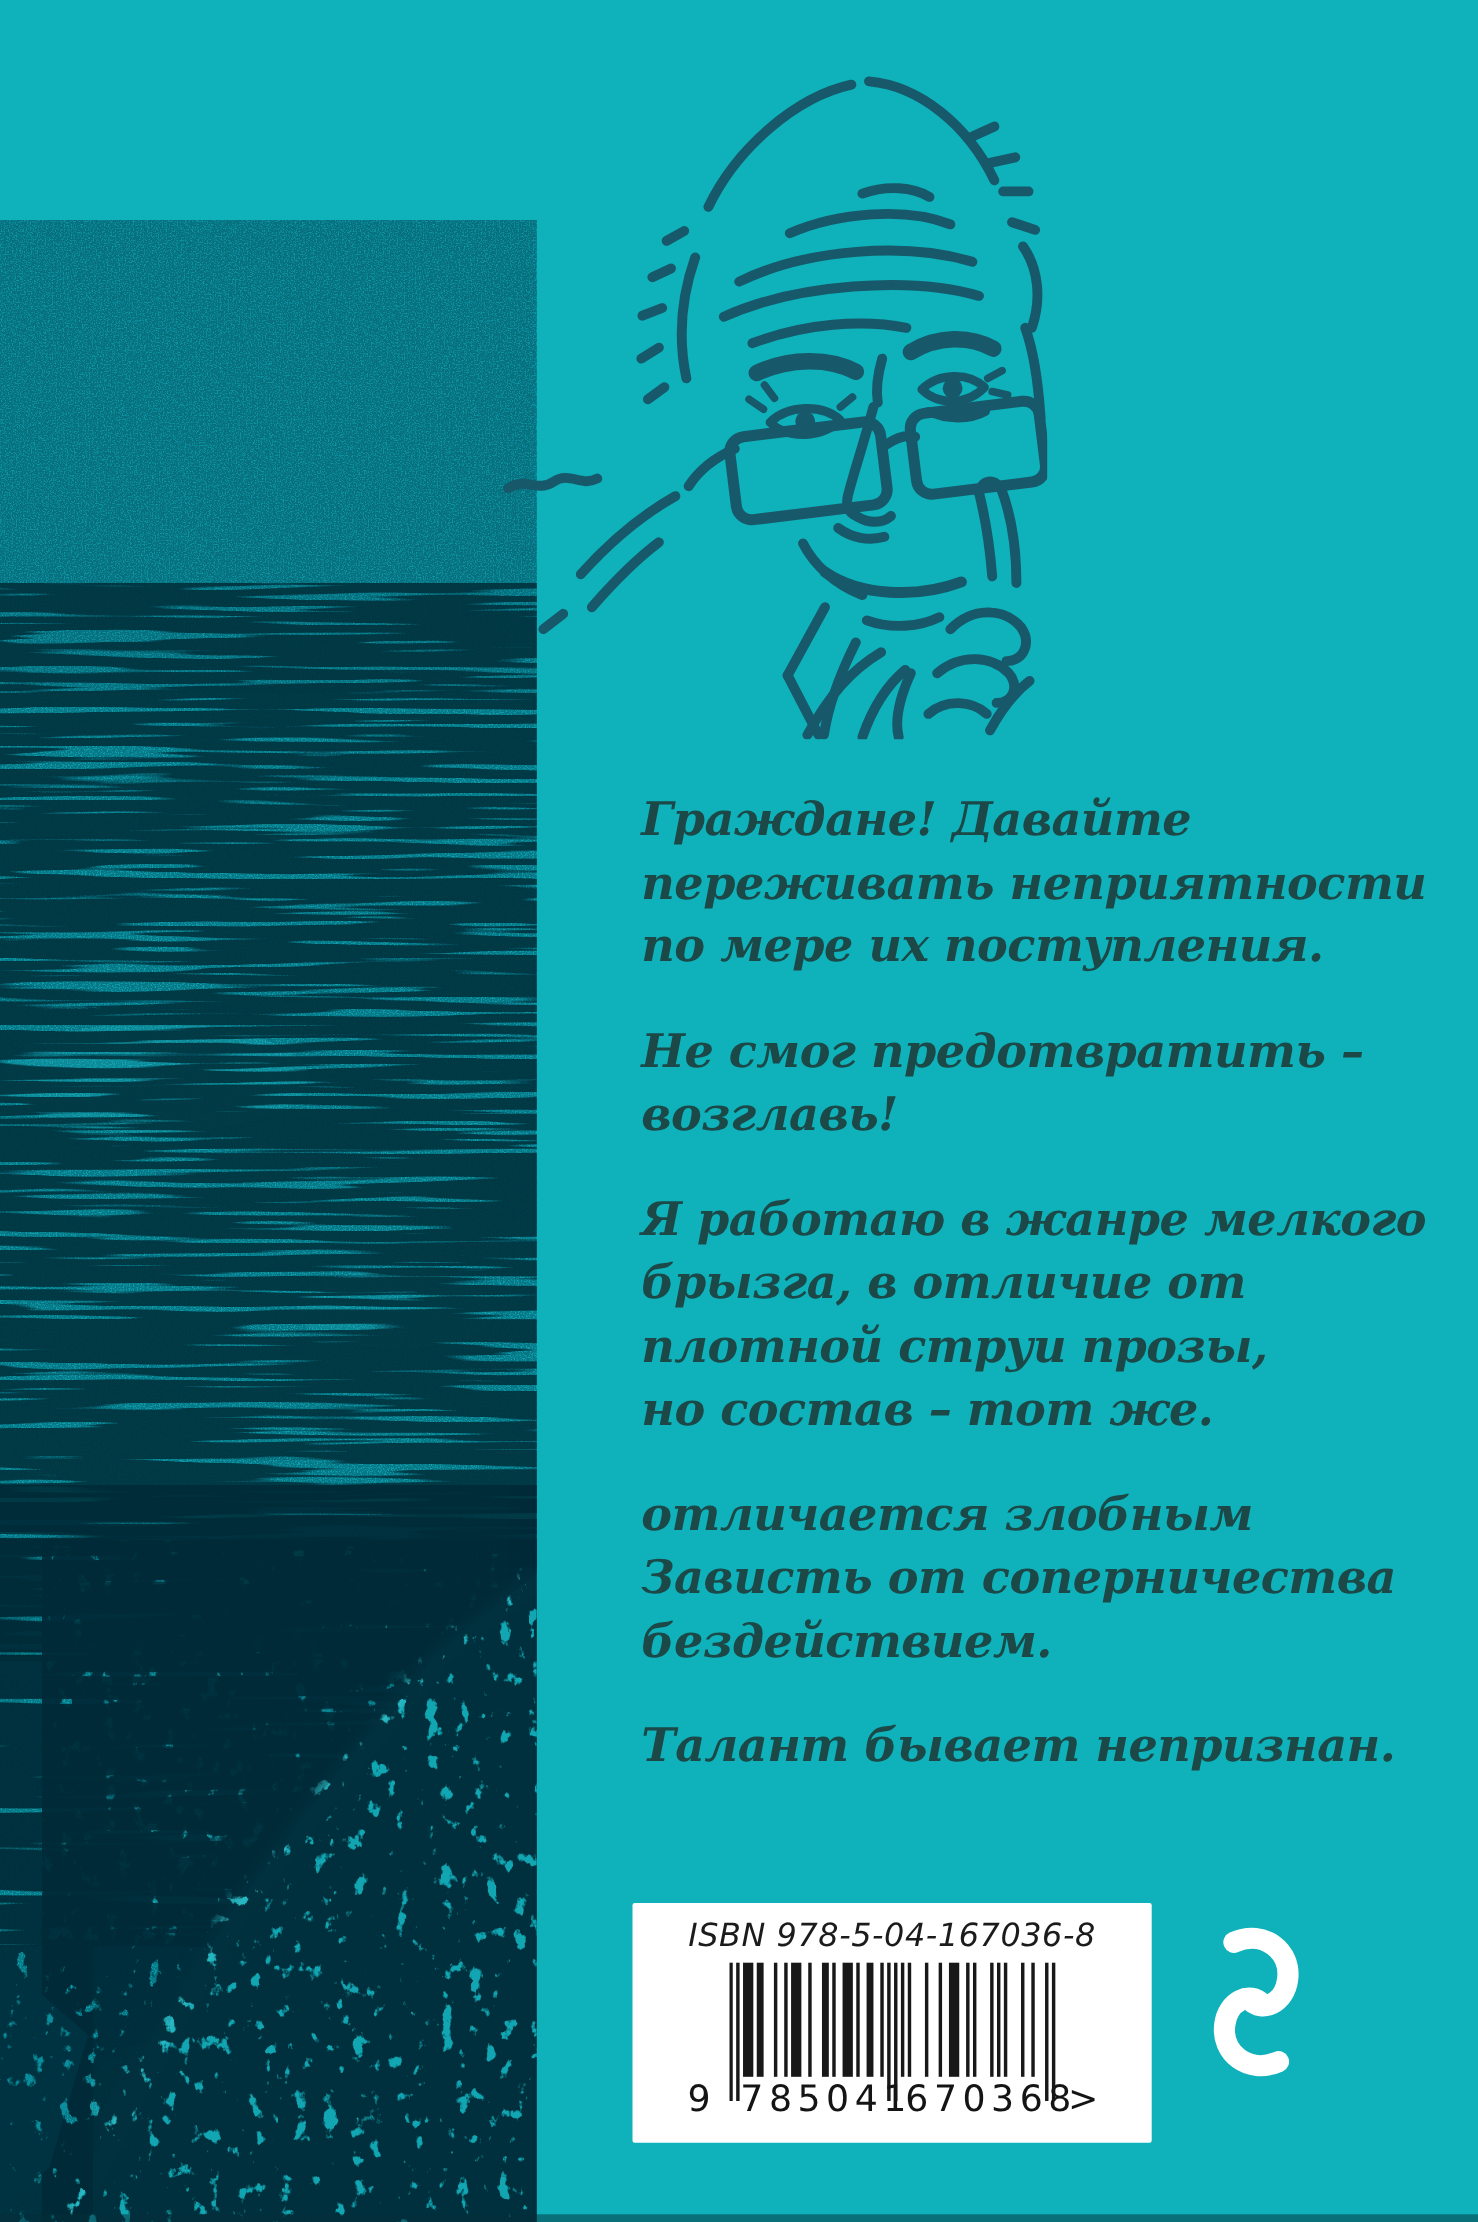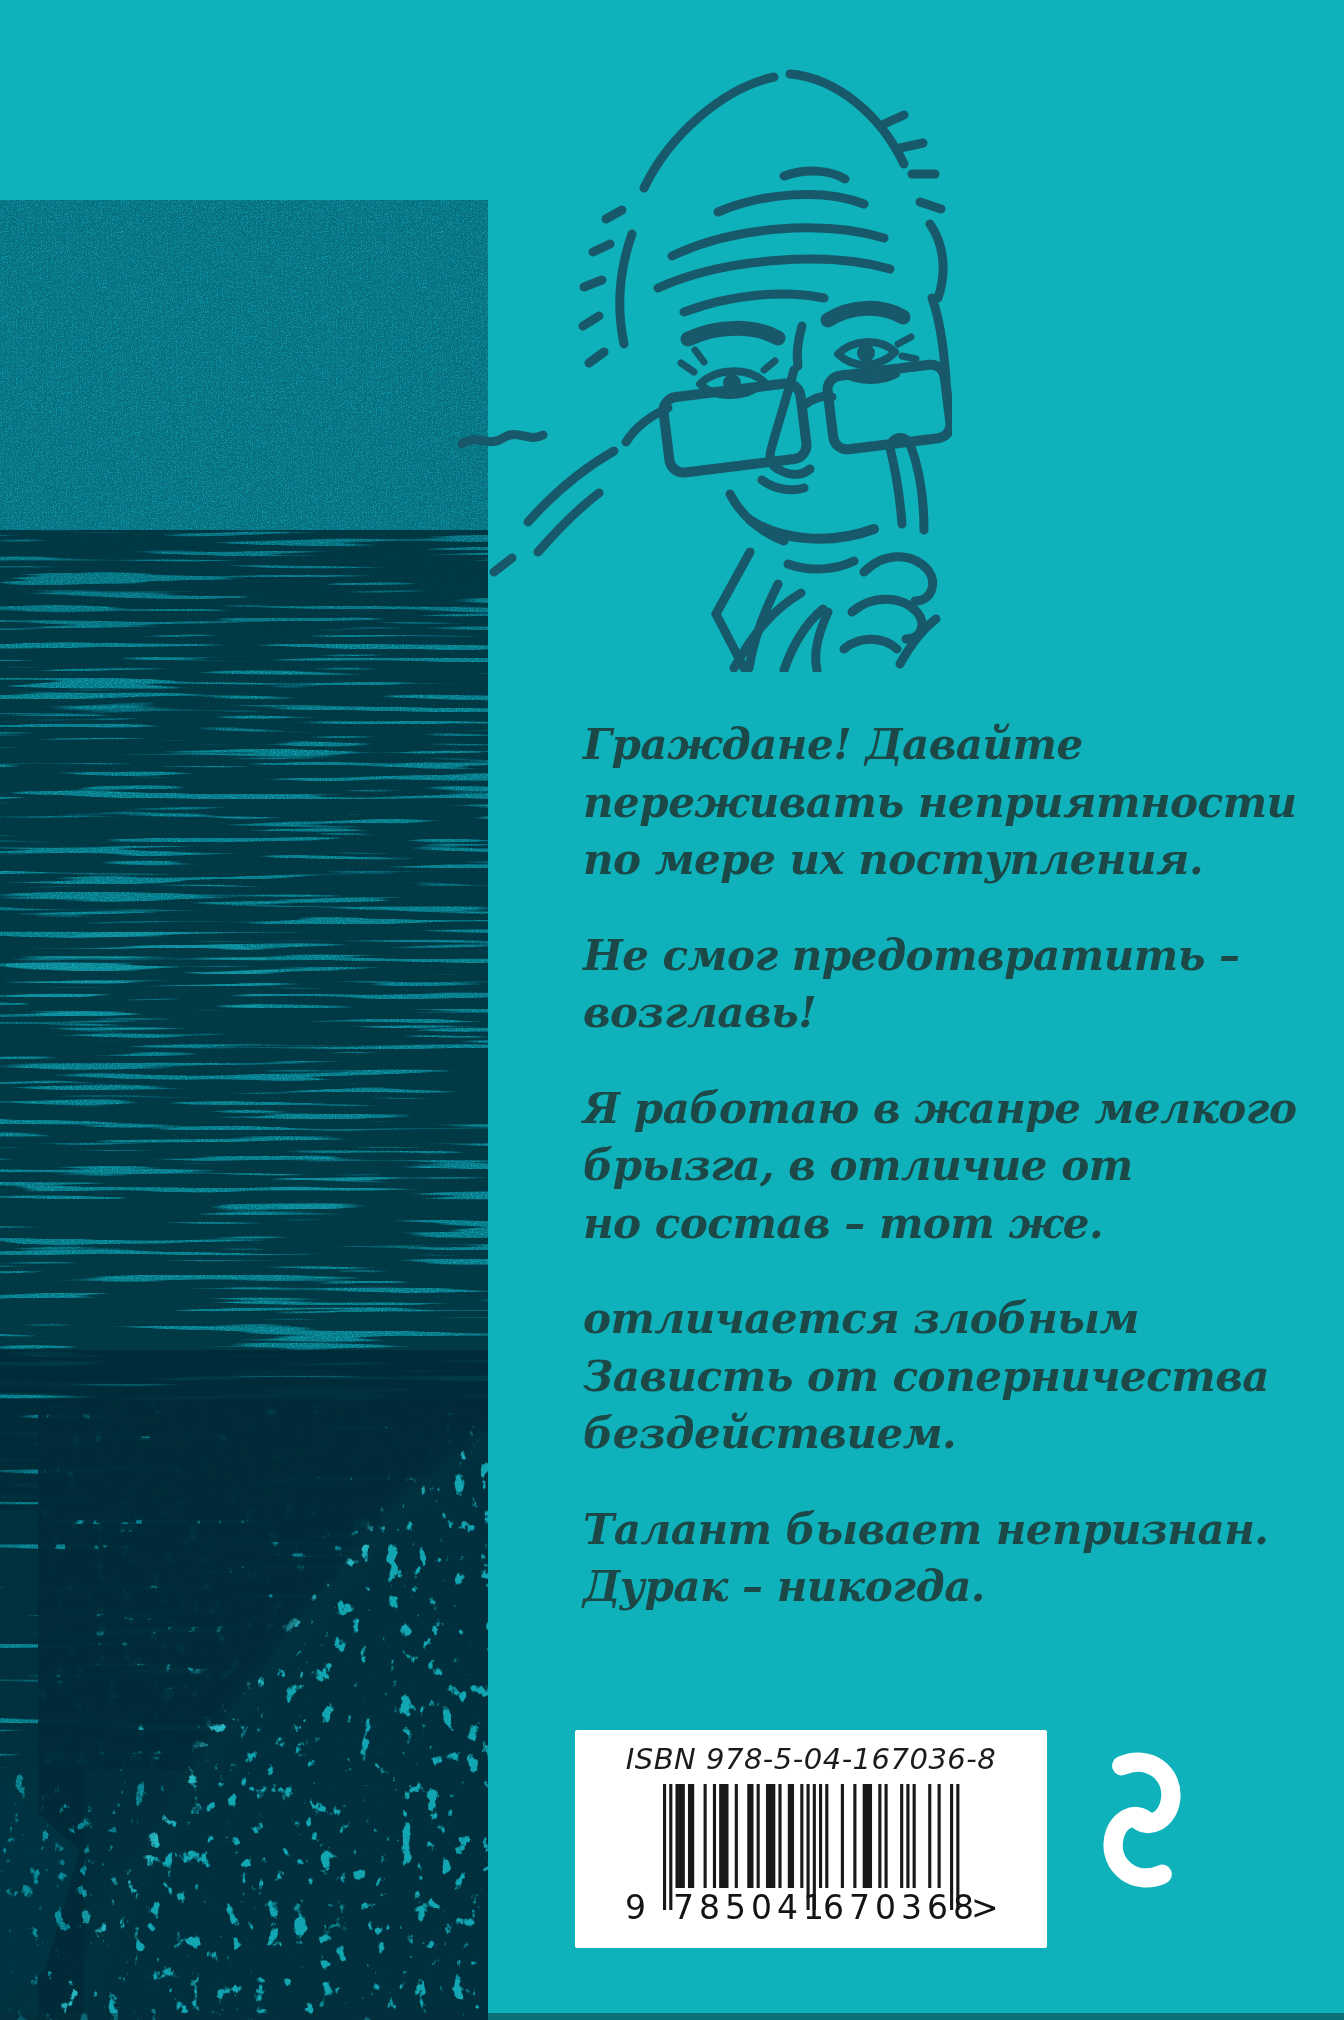--- a/index.html
+++ b/index.html
@@ -180,30 +180,30 @@
       <div class="ql">переживать неприятности</div>
       <div class="ql">по мере их поступления.</div>
     </div>
     <div class="quote">
       <div class="ql">Не смог предотвратить –</div>
       <div class="ql">возглавь!</div>
     </div>
     <div class="quote">
       <div class="ql">Я работаю в жанре мелкого</div>
       <div class="ql">брызга, в отличие от</div>
+      <div class="ql">плотной струи прозы,</div>
       <div class="ql">но состав –  тот же.</div>
     </div>
     <div class="quote">
       <div class="ql">отличается злобным</div>
       <div class="ql">Зависть от соперничества</div>
       <div class="ql">бездействием.</div>
     </div>
     <div class="quote">
       <div class="ql">Талант бывает непризнан.</div>
-      <div class="ql">Дурак – никогда.</div>
     </div>
   </div>
 
   <div class="barcode-panel">
     <div class="isbn">ISBN 978-5-04-167036-8</div>
     <svg id="ean-bars" class="ean-bars" width="297" height="126" viewBox="0 0 297 126" aria-hidden="true">
         <rect x="0.00" y="0" width="3.12" height="126" class="bar"></rect>
         <rect x="6.24" y="0" width="3.12" height="126" class="bar"></rect>
         <rect x="12.48" y="0" width="9.36" height="104" class="bar"></rect>
         <rect x="24.96" y="0" width="6.24" height="104" class="bar"></rect>

